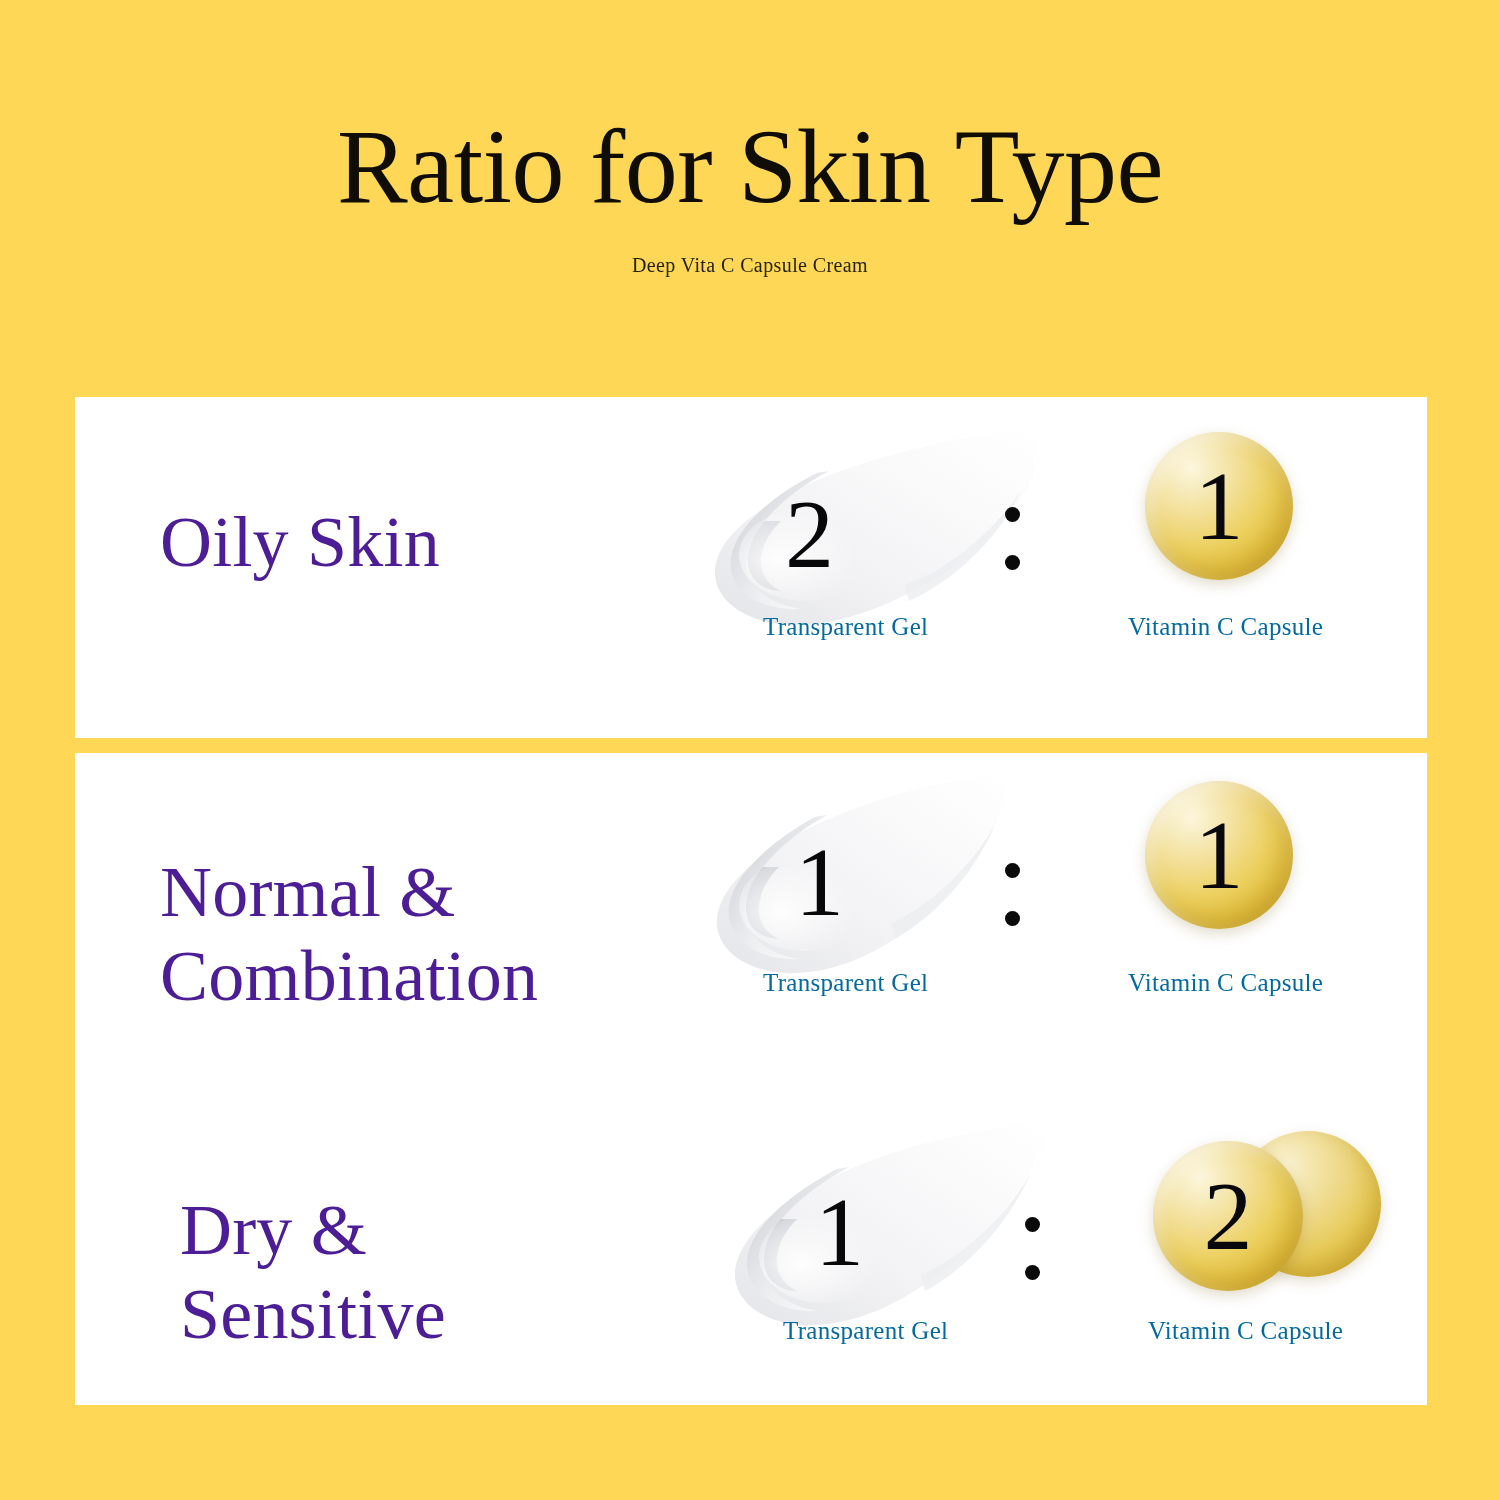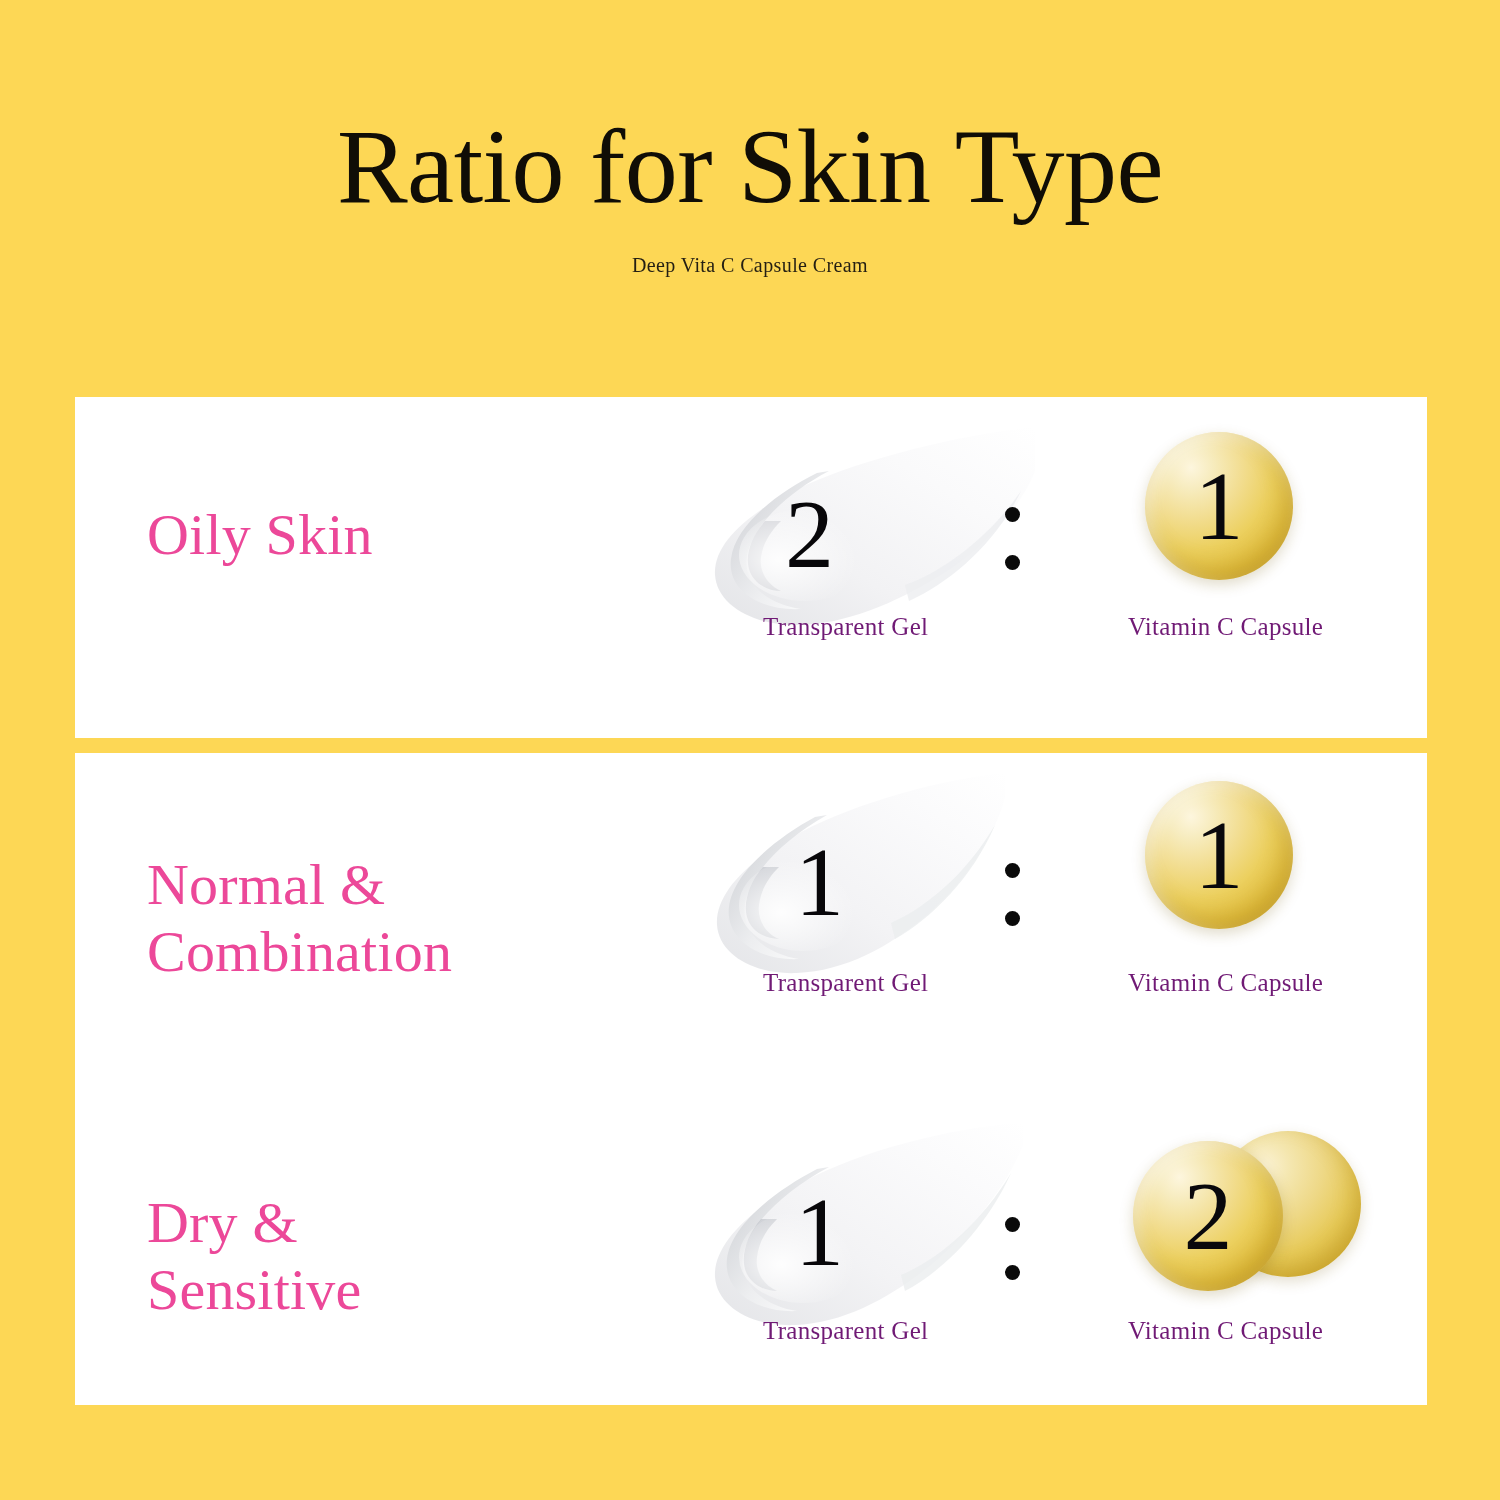--- a/index.html
+++ b/index.html
@@ -37,34 +37,34 @@
 
   
   .card {
     position:absolute;
     left:75px;
     width:1352px;
     background:#ffffff;
   }
   #card-0 { top:397px;  height:341px; }
   #card-1 { top:753px;  height:430px; }
-  #card-2 { top:1109px; height:296px; }
+  #card-2 { top:1109px; height:296px;padding-left:20px; }
 
   .row-inner {
     position:relative;
     width:100%; height:100%;
   }
 
   
   .skin-label {
     position:absolute;
-    left:72px;
-    font-size:58px;
+    left:85px;
+    font-size:72px;
     line-height:1.16;
-    color:#ec4899;
+    color:#4c1d95;
     white-space:pre-line;
     letter-spacing:0.2px;
   }
   #card-0 .skin-label { top:104px; }
   #card-1 .skin-label { top:98px; }
   #card-2 .skin-label { top:80px; }
 
   
   .gel-wrap {
     position:absolute;
@@ -85,21 +85,21 @@
     color:#08070a;
     font-weight:400;
   }
   .gel-wrap .ratio-num { top:60px; left:80px; width:auto; }
   #card-1 .gel-wrap .ratio-num,
   #card-2 .gel-wrap .ratio-num { left:90px; }
 
   .unit-label {
     position:absolute;
     font-size:25px;
-    color:#701a75;
+    color:#0369a1;
     letter-spacing:0.3px;
     white-space:nowrap;
     text-align:center;
   }
 
   
   .colon {
     position:absolute;
     width:18px;
   }

